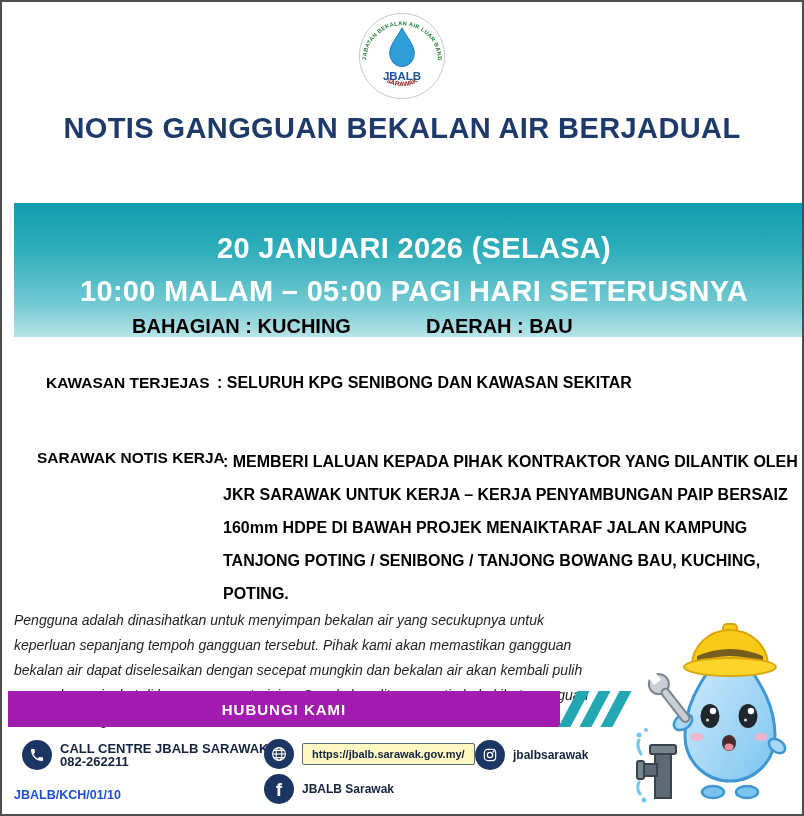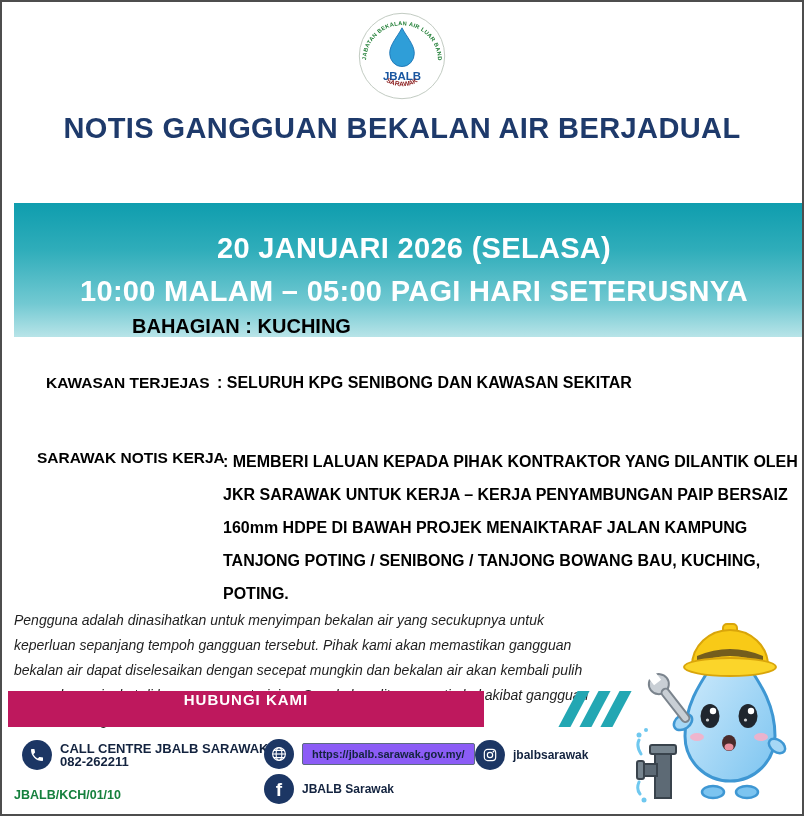--- a/index.html
+++ b/index.html
@@ -28,43 +28,43 @@
   .kawasan-label { top:372px; left:44px; }
   .kawasan-value { top:372px; left:215px; }
   .huraian-label { top:447px; left:35px; }
   .huraian-value { top:443px; left:221px; }
   .huraian-value .hline { height:33px; line-height:33px; white-space:nowrap; }
   .disclaimer {
     top:606px; left:12px; width:578px;
     font-style:italic; font-size:14px; line-height:25px; color:#1f1f1f;
   }
   .hubungi-band {
-    top:689px; left:6px; width:476px; height:36px;
-    background:#be185d; display:flex; align-items:flex-start; justify-content:center;
+    top:689px; left:6px; width:552px; height:36px;
+    background:#a21caf; display:flex; align-items:center; justify-content:center;
   }
   .hubungi-band span { color:#ffffff; font-weight:bold; font-size:15px; letter-spacing:1px; }
   .stripe { top:689px; width:12px; height:36px; background:#23a7b3; transform:skewX(-28deg); }
   .stripe-1 { left:566px; } .stripe-2 { left:587px; } .stripe-3 { left:608px; }
   .circle-icon {
     width:30px; height:30px; border-radius:50%; background:#1c3664;
     display:flex; align-items:center; justify-content:center; flex:0 0 auto;
   }
   .fb-glyph { color:#ffffff; font-weight:bold; font-size:19px; line-height:1; }
   .contact-item { display:flex; align-items:center; gap:8px; }
   .contact-text { font-size:13px; font-weight:bold; color:#13233f; line-height:13.5px; }
   .social-text { font-size:12px; font-weight:bold; color:#13233f; }
   .phone-item { top:738px; left:20px; }
   .globe-item { top:737px; left:262px; }
   .insta-item { top:738px; left:473px; }
   .fb-item    { top:772px; left:262px; }
   .url-box {
     border:1.5px solid #5c6b80; border-radius:2px; padding:4px 9px;
-    font-size:11px; font-weight:bold; color:#13233f; background:#8b5cf6;
-  }
-  .ref { top:786px; left:12px; font-size:12.5px; font-weight:bold; color:#15803d; }
+    font-size:11px; font-weight:bold; color:#13233f; background:#fef9c3;
+  }
+  .ref { top:786px; left:12px; font-size:12.5px; font-weight:bold; color:#1d4ed8; }
   .mascot { top:592px; left:633px; width:165px; height:215px; }
 </style>
 </head>
 <body>
 
 <div class="poster">
 
   <div class="abs logo">
     <svg viewBox="0 0 100 100" width="88" height="88">
       <circle cx="50" cy="50" r="48.5" fill="#ffffff" stroke="#b9c4b9" stroke-width="1"></circle>
@@ -84,20 +84,21 @@
   </div>
 
   <h1 class="abs title">NOTIS GANGGUAN BEKALAN AIR BERJADUAL</h1>
 
   <div class="abs banner">
     <div class="banner-line">20 JANUARI 2026 (SELASA)</div>
     <div class="banner-line">10:00 MALAM – 05:00 PAGI HARI SETERUSNYA</div>
   </div>
 
   <div class="abs navy bahagian">BAHAGIAN : KUCHING</div>
+  <div class="abs navy daerah">DAERAH : BAU</div>
 
   <div class="abs navy info-value kawasan-value">: SELURUH KPG SENIBONG DAN KAWASAN SEKITAR</div>
   <div class="abs navy info-label kawasan-label">KAWASAN TERJEJAS</div>
 
   <div class="abs navy info-label huraian-label">SARAWAK NOTIS KERJA</div>
   <div class="abs navy info-value huraian-value">
     <div class="hline">: MEMBERI LALUAN KEPADA PIHAK KONTRAKTOR YANG DILANTIK OLEH</div>
     <div class="hline">JKR SARAWAK UNTUK KERJA – KERJA PENYAMBUNGAN PAIP BERSAIZ</div>
     <div class="hline">160mm HDPE DI BAWAH PROJEK MENAIKTARAF JALAN KAMPUNG</div>
     <div class="hline">TANJONG POTING / SENIBONG / TANJONG BOWANG BAU, KUCHING,</div>

